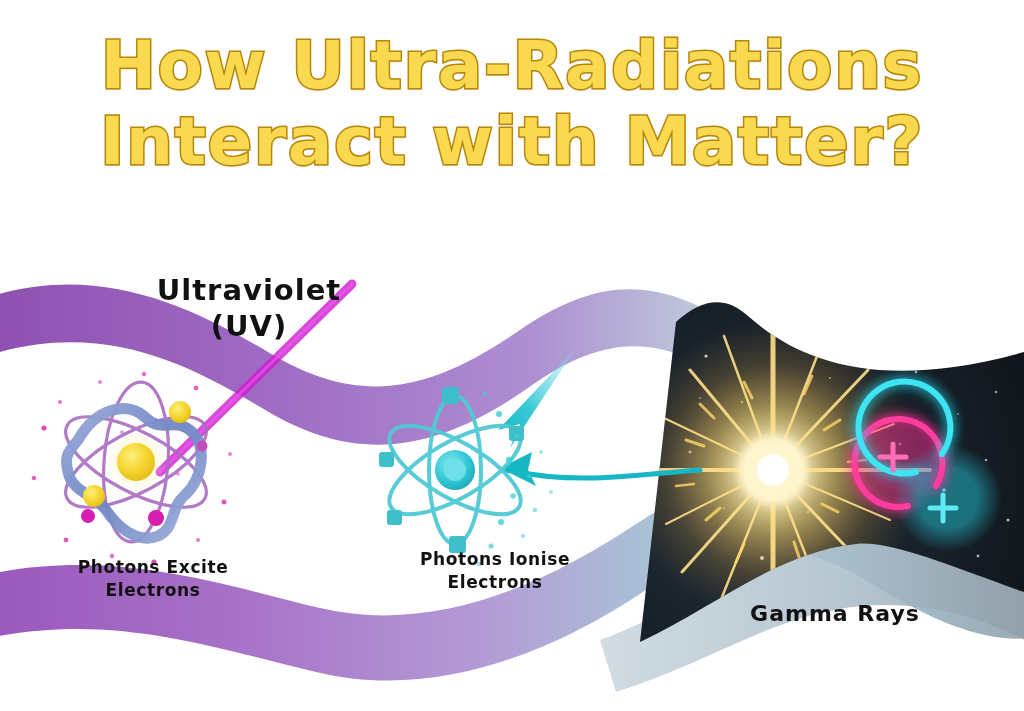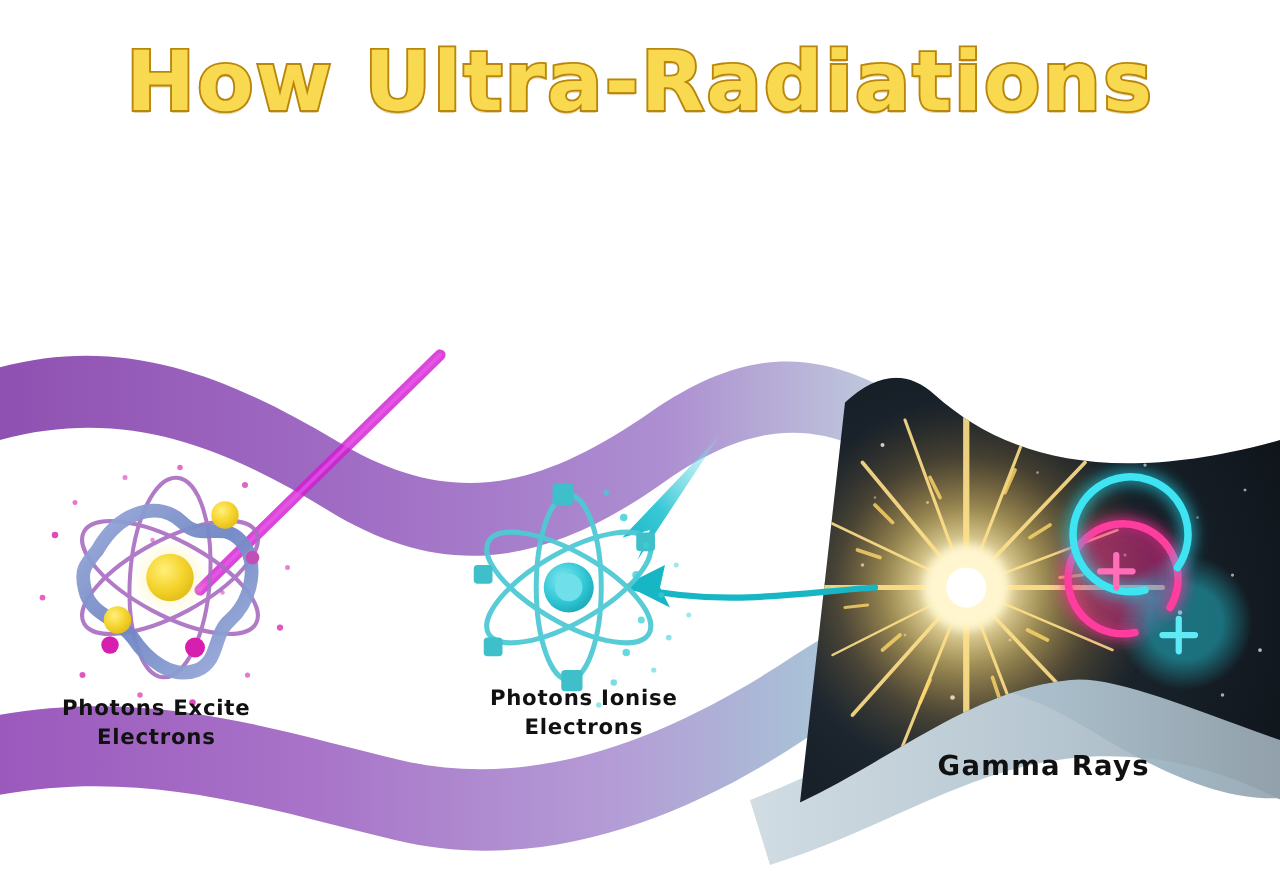--- a/index.html
+++ b/index.html
@@ -50,20 +50,21 @@
     position:absolute;
     font-family:"DejaVu Sans", sans-serif;
     font-weight:700;
     font-size:17px;
     line-height:23px;
     letter-spacing:.6px;
     color:#111;
     z-index:45;
     text-align:center;
     white-space:pre-line;
+    margin-left:28px;
   }
   #cap-uv{ left:0px; top:556px; width:250px;}
   #cap-xray{ left:372px; top:548px; width:190px;}
 
   #cap-pair{
     position:absolute;
     left:828px; top:342px; width:190px;
     font-family:"DejaVu Sans", sans-serif;
     font-weight:700;
     font-size:15px; line-height:21px;
@@ -393,22 +394,25 @@
         <circle cx="86" cy="-18" r="2.0" opacity=".5"></circle>
         <circle cx="30" cy="-76" r="2.4" opacity=".65"></circle>
         <circle cx="96" cy="22" r="2.0" opacity=".5"></circle>
         <circle cx="24" cy="94" r="2.2" opacity=".55"></circle>
       </g>
     </g>
   </svg>
 
   <div class="title-block">
     <div class="title-line">How Ultra-Radiations</div>
+    <div class="title-line">Interact with Matter?</div>
   </div>
 
+  <div class="label" id="lbl-uv">Ultraviolet
+(UV)</div>
   <div class="label" id="lbl-gamma">Gamma Rays</div>
 
   <div class="caption" id="cap-uv">Photons Excite
 Electrons</div>
   <div class="caption" id="cap-xray">Photons Ionise
 Electrons</div>
 
 </div>
 
 </body></html>

